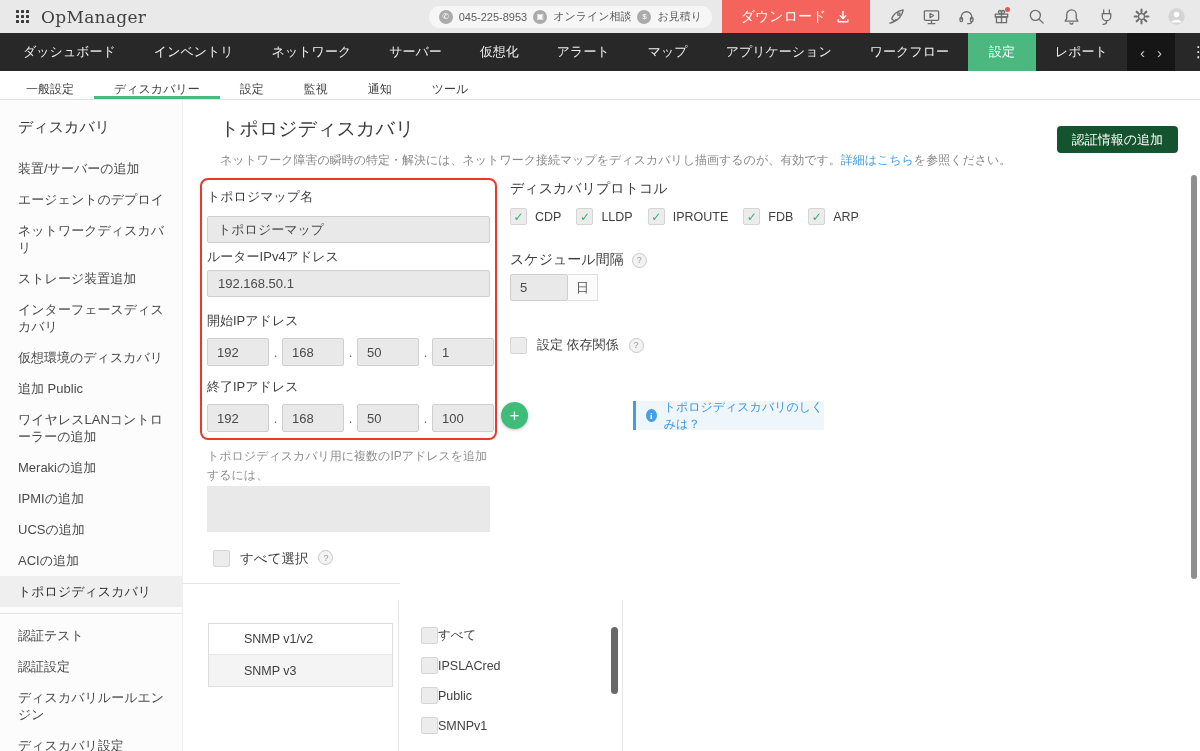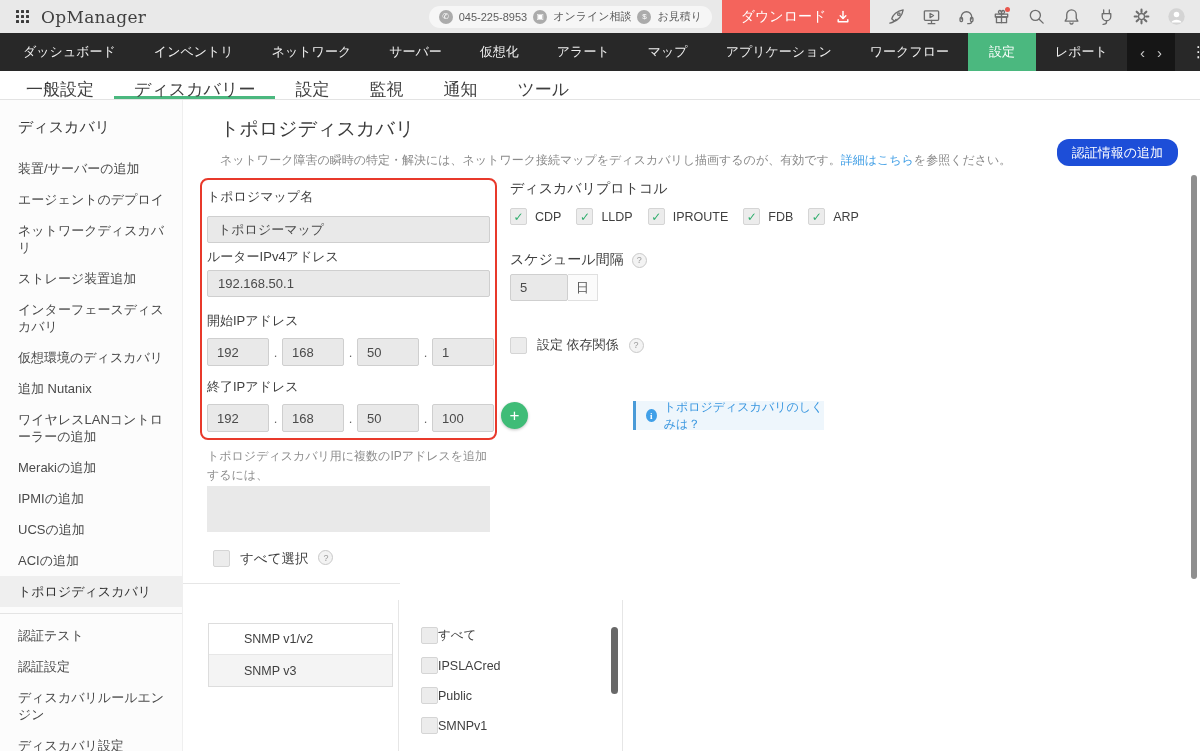--- a/index.html
+++ b/index.html
@@ -24,38 +24,38 @@
   
   .navbar { height:38px; background:#282828; display:flex; align-items:stretch; padding-left:4px; }
   .nav-item { display:flex; align-items:center; padding:0 19px; font-size:13px; color:#efefef; cursor:pointer; white-space:nowrap; }
   .nav-item.active { background:#4bb87f; color:#fff; padding:0 21px; }
   .nav-arrows { margin-left:auto; background:#161616; display:flex; align-items:center; gap:12px; padding:0 13px; color:#cccccc; font-size:15px; cursor:pointer; }
   .nav-arrows span { cursor:pointer; }
   .nav-kebab { display:flex; align-items:center; padding:0 16px; color:#eee; font-size:15px; cursor:pointer; }
 
   
   .subnav { height:29px; background:#fff; border-bottom:1px solid #e3e3e3; display:flex; padding-left:6px; }
-  .subnav-item { display:flex; align-items:center; padding:0 20px; font-size:17px; color:#3e3e3e; cursor:pointer; border-bottom:3px solid transparent;margin-top:12px; }
+  .subnav-item { display:flex; align-items:center; padding:0 20px; font-size:12px; color:#3e3e3e; cursor:pointer; border-bottom:3px solid transparent;margin-top:12px; }
   .subnav-item.active { border-bottom-color:#4bb87f;text-align:right; }
 
   
   .content-row { position:absolute; top:100px; left:0; right:0; bottom:0; display:flex; }
   .sidebar { width:183px; flex-shrink:0; background:#fcfcfc; border-right:1px solid #efefef; padding-top:14px; overflow:hidden; }
   .sidebar h2 { font-size:15px; font-weight:normal; color:#3a3a3a; padding:4px 18px 16px 18px; }
   .side-item { padding:7px 14px 7px 18px; font-size:13px; line-height:17px; color:#4a4a4a; cursor:pointer; }
   .side-item.active { background:#efefef; color:#333; }
   .side-divider { border-top:1px solid #e4e4e4; margin:6px 0; }
 
   .main { position:relative; flex:1; background:#fff; }
 
   
   .page-title { position:absolute; left:37px; top:16px; font-size:19px; font-weight:normal; color:#3c3c3c; }
   .desc { position:absolute; left:37px; top:52px; font-size:12px; color:#8a8a8a; }
   .desc a { color:#3e9de5; text-decoration:none; cursor:pointer; }
-  .cred-btn { position:absolute; right:22px; top:26px; height:27px; padding:0 15px; background:#1d4ed8; color:#fff; border:none; border-radius:12px; font-size:13px; font-family:inherit; cursor:pointer;margin-top:13px; }
+  .cred-btn { position:absolute; right:22px; top:26px; height:27px; padding:0 15px; background:#14532d; color:#fff; border:none; border-radius:4px; font-size:13px; font-family:inherit; cursor:pointer; }
 
   
   .red-annotation { position:absolute; left:17px; top:78px; width:297px; height:262px; border:2px solid #e8392b; border-radius:8px; pointer-events:none; z-index:5; }
   .f-label { position:absolute; left:24px; font-size:13px; color:#3f3f3f; }
   .f-input { position:absolute; left:24px; width:283px; height:27px; background:#e9e9e9; border:1px solid #cfcfcf; border-radius:2px; font-size:13px; color:#4a4a4a; padding:0 10px; font-family:inherit; }
   .octet-row { position:absolute; left:24px; display:flex; align-items:center; gap:4px; }
   .octet { width:62px; height:28px; background:#e9e9e9; border:1px solid #cfcfcf; border-radius:2px; font-size:13px; color:#4a4a4a; padding:0 9px; font-family:inherit; }
   .octet-dot { color:#666; font-size:13px; width:5px; text-align:center; }
 
   
@@ -234,21 +234,21 @@
 
     <aside class="sidebar">
       <h2>ディスカバリ</h2>
       <div id="sidebar-top">
           <div class="side-item">装置/サーバーの追加</div>
           <div class="side-item">エージェントのデプロイ</div>
           <div class="side-item">ネットワークディスカバリ</div>
           <div class="side-item">ストレージ装置追加</div>
           <div class="side-item">インターフェースディスカバリ</div>
           <div class="side-item">仮想環境のディスカバリ</div>
-          <div class="side-item">追加 Nutanix</div>
+          <div class="side-item">追加 Public</div>
           <div class="side-item">ワイヤレスLANコントローラーの追加</div>
           <div class="side-item">Merakiの追加</div>
           <div class="side-item">IPMIの追加</div>
           <div class="side-item">UCSの追加</div>
           <div class="side-item">ACIの追加</div>
           <div class="side-item active">トポロジディスカバリ</div>
         </div>
       <div class="side-divider"></div>
       <div id="sidebar-bottom">
           <div class="side-item">認証テスト</div>

